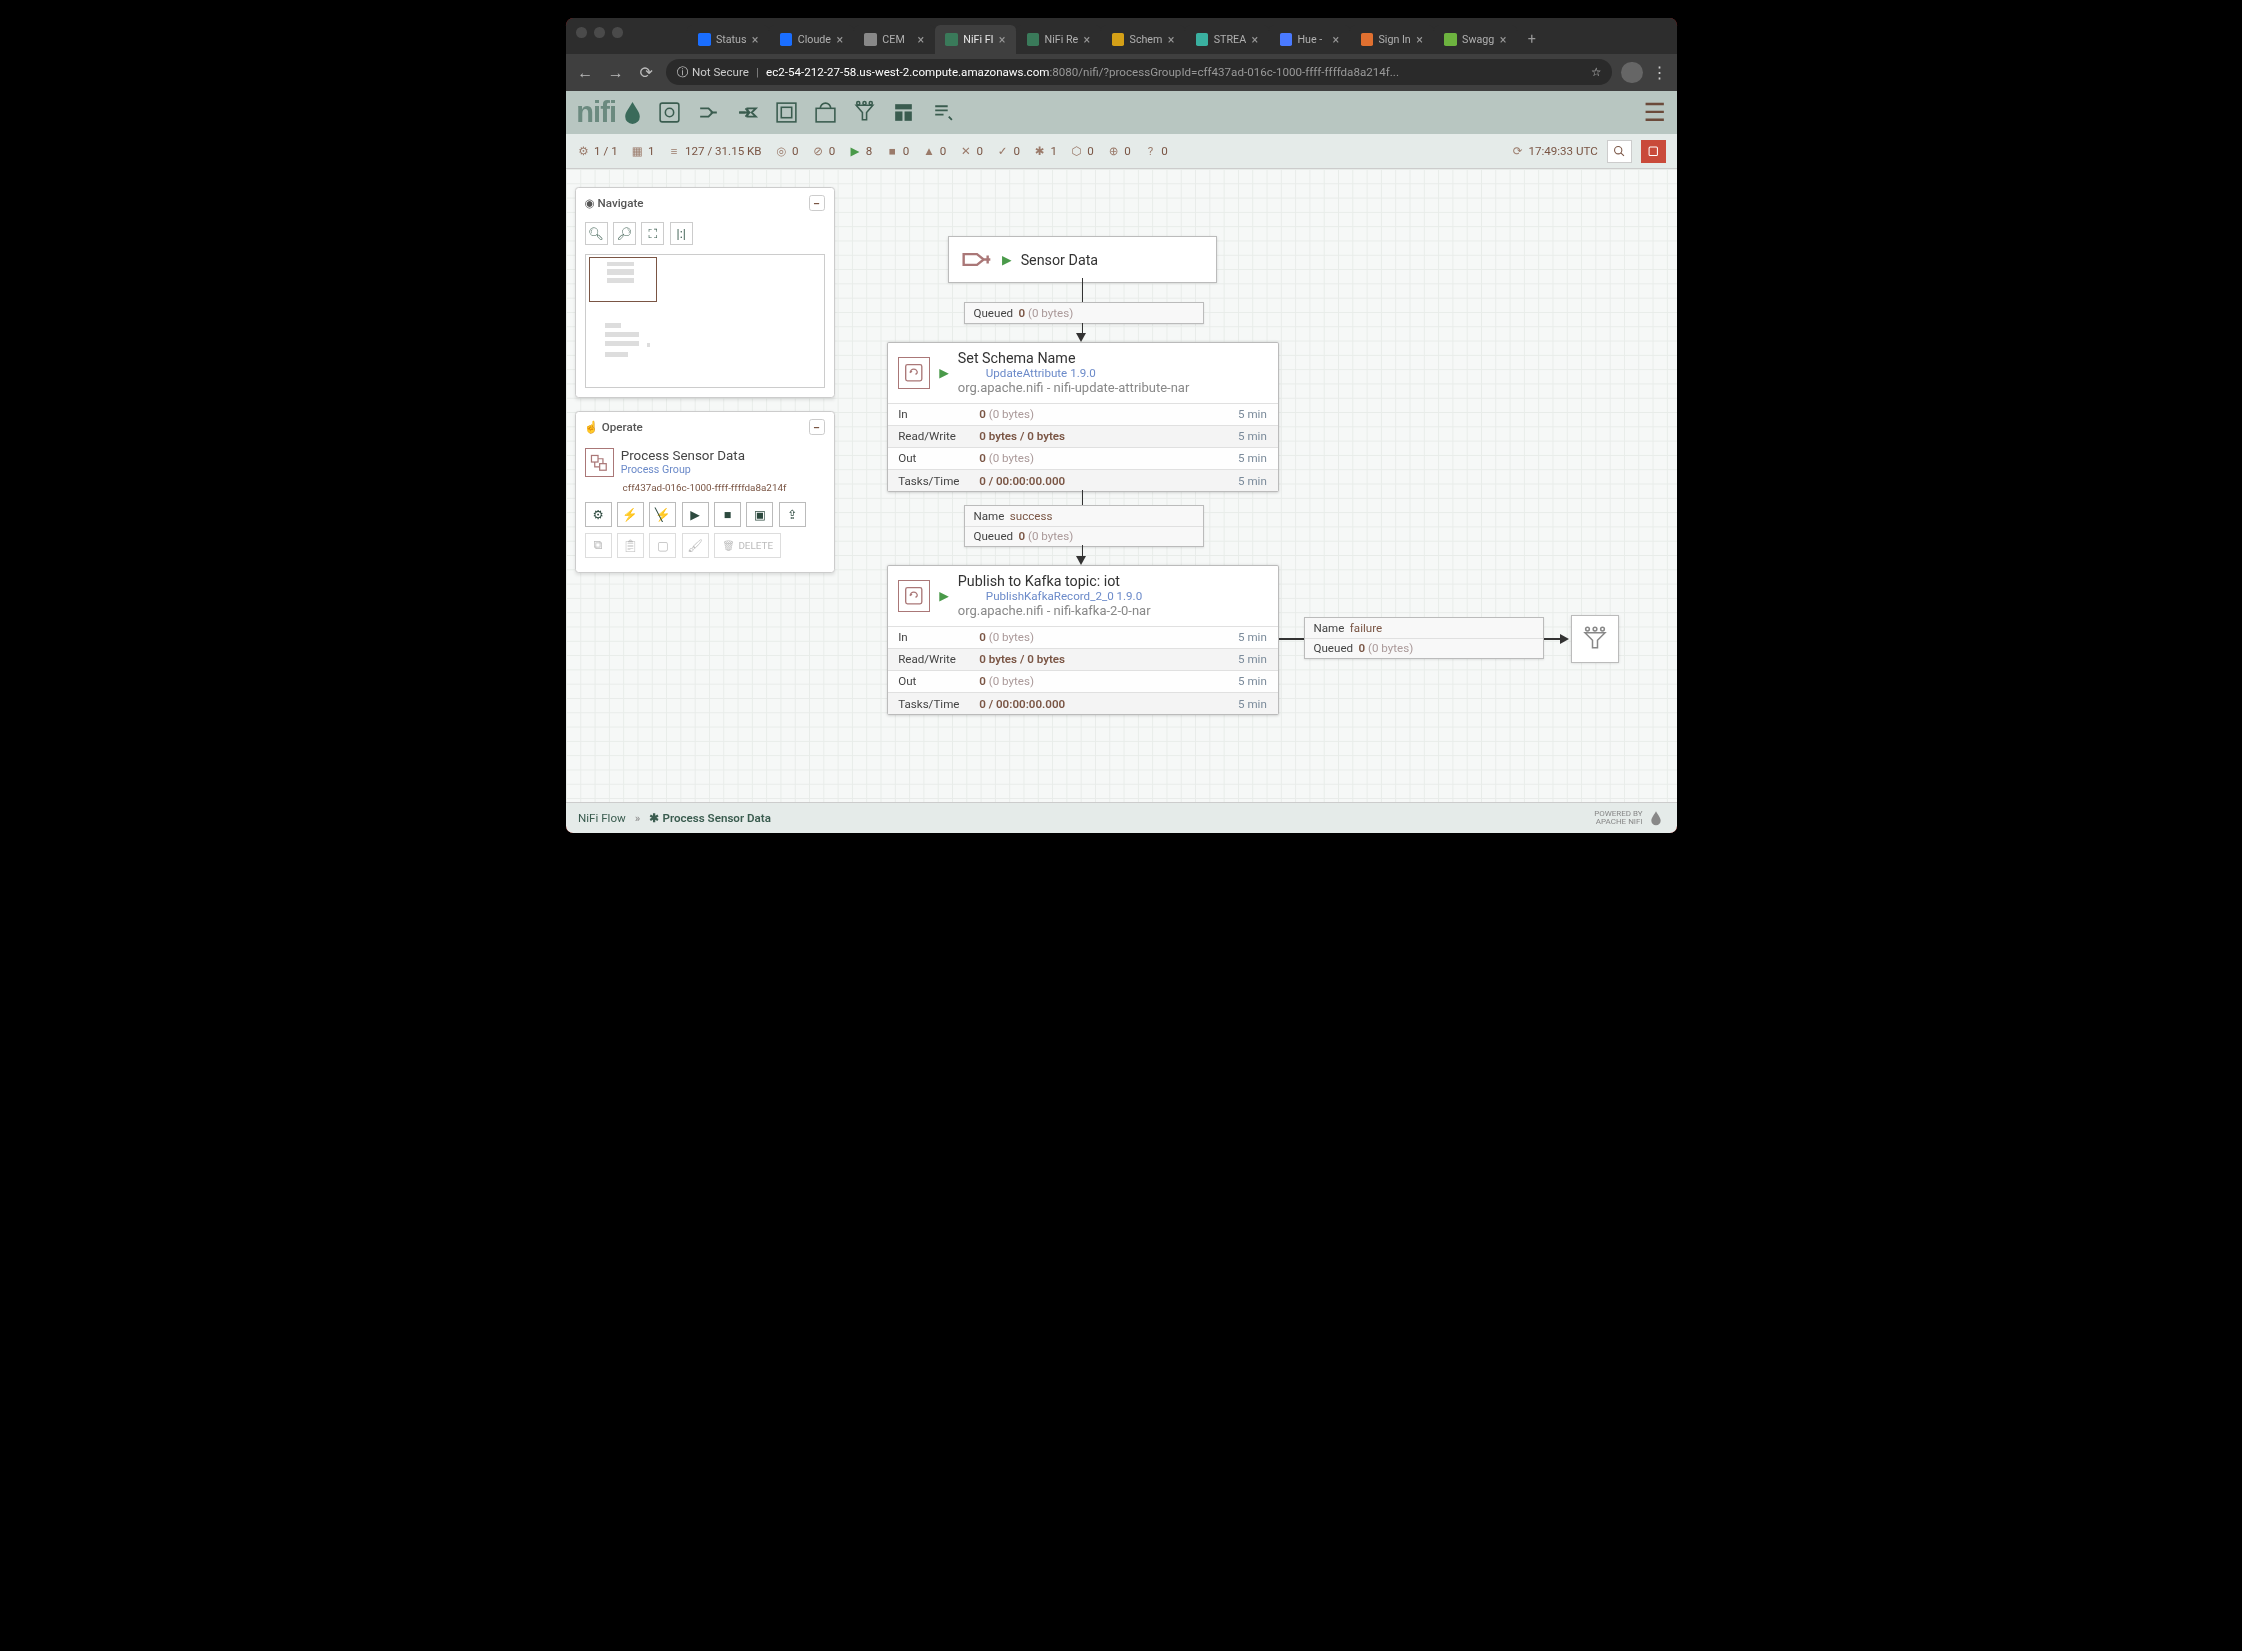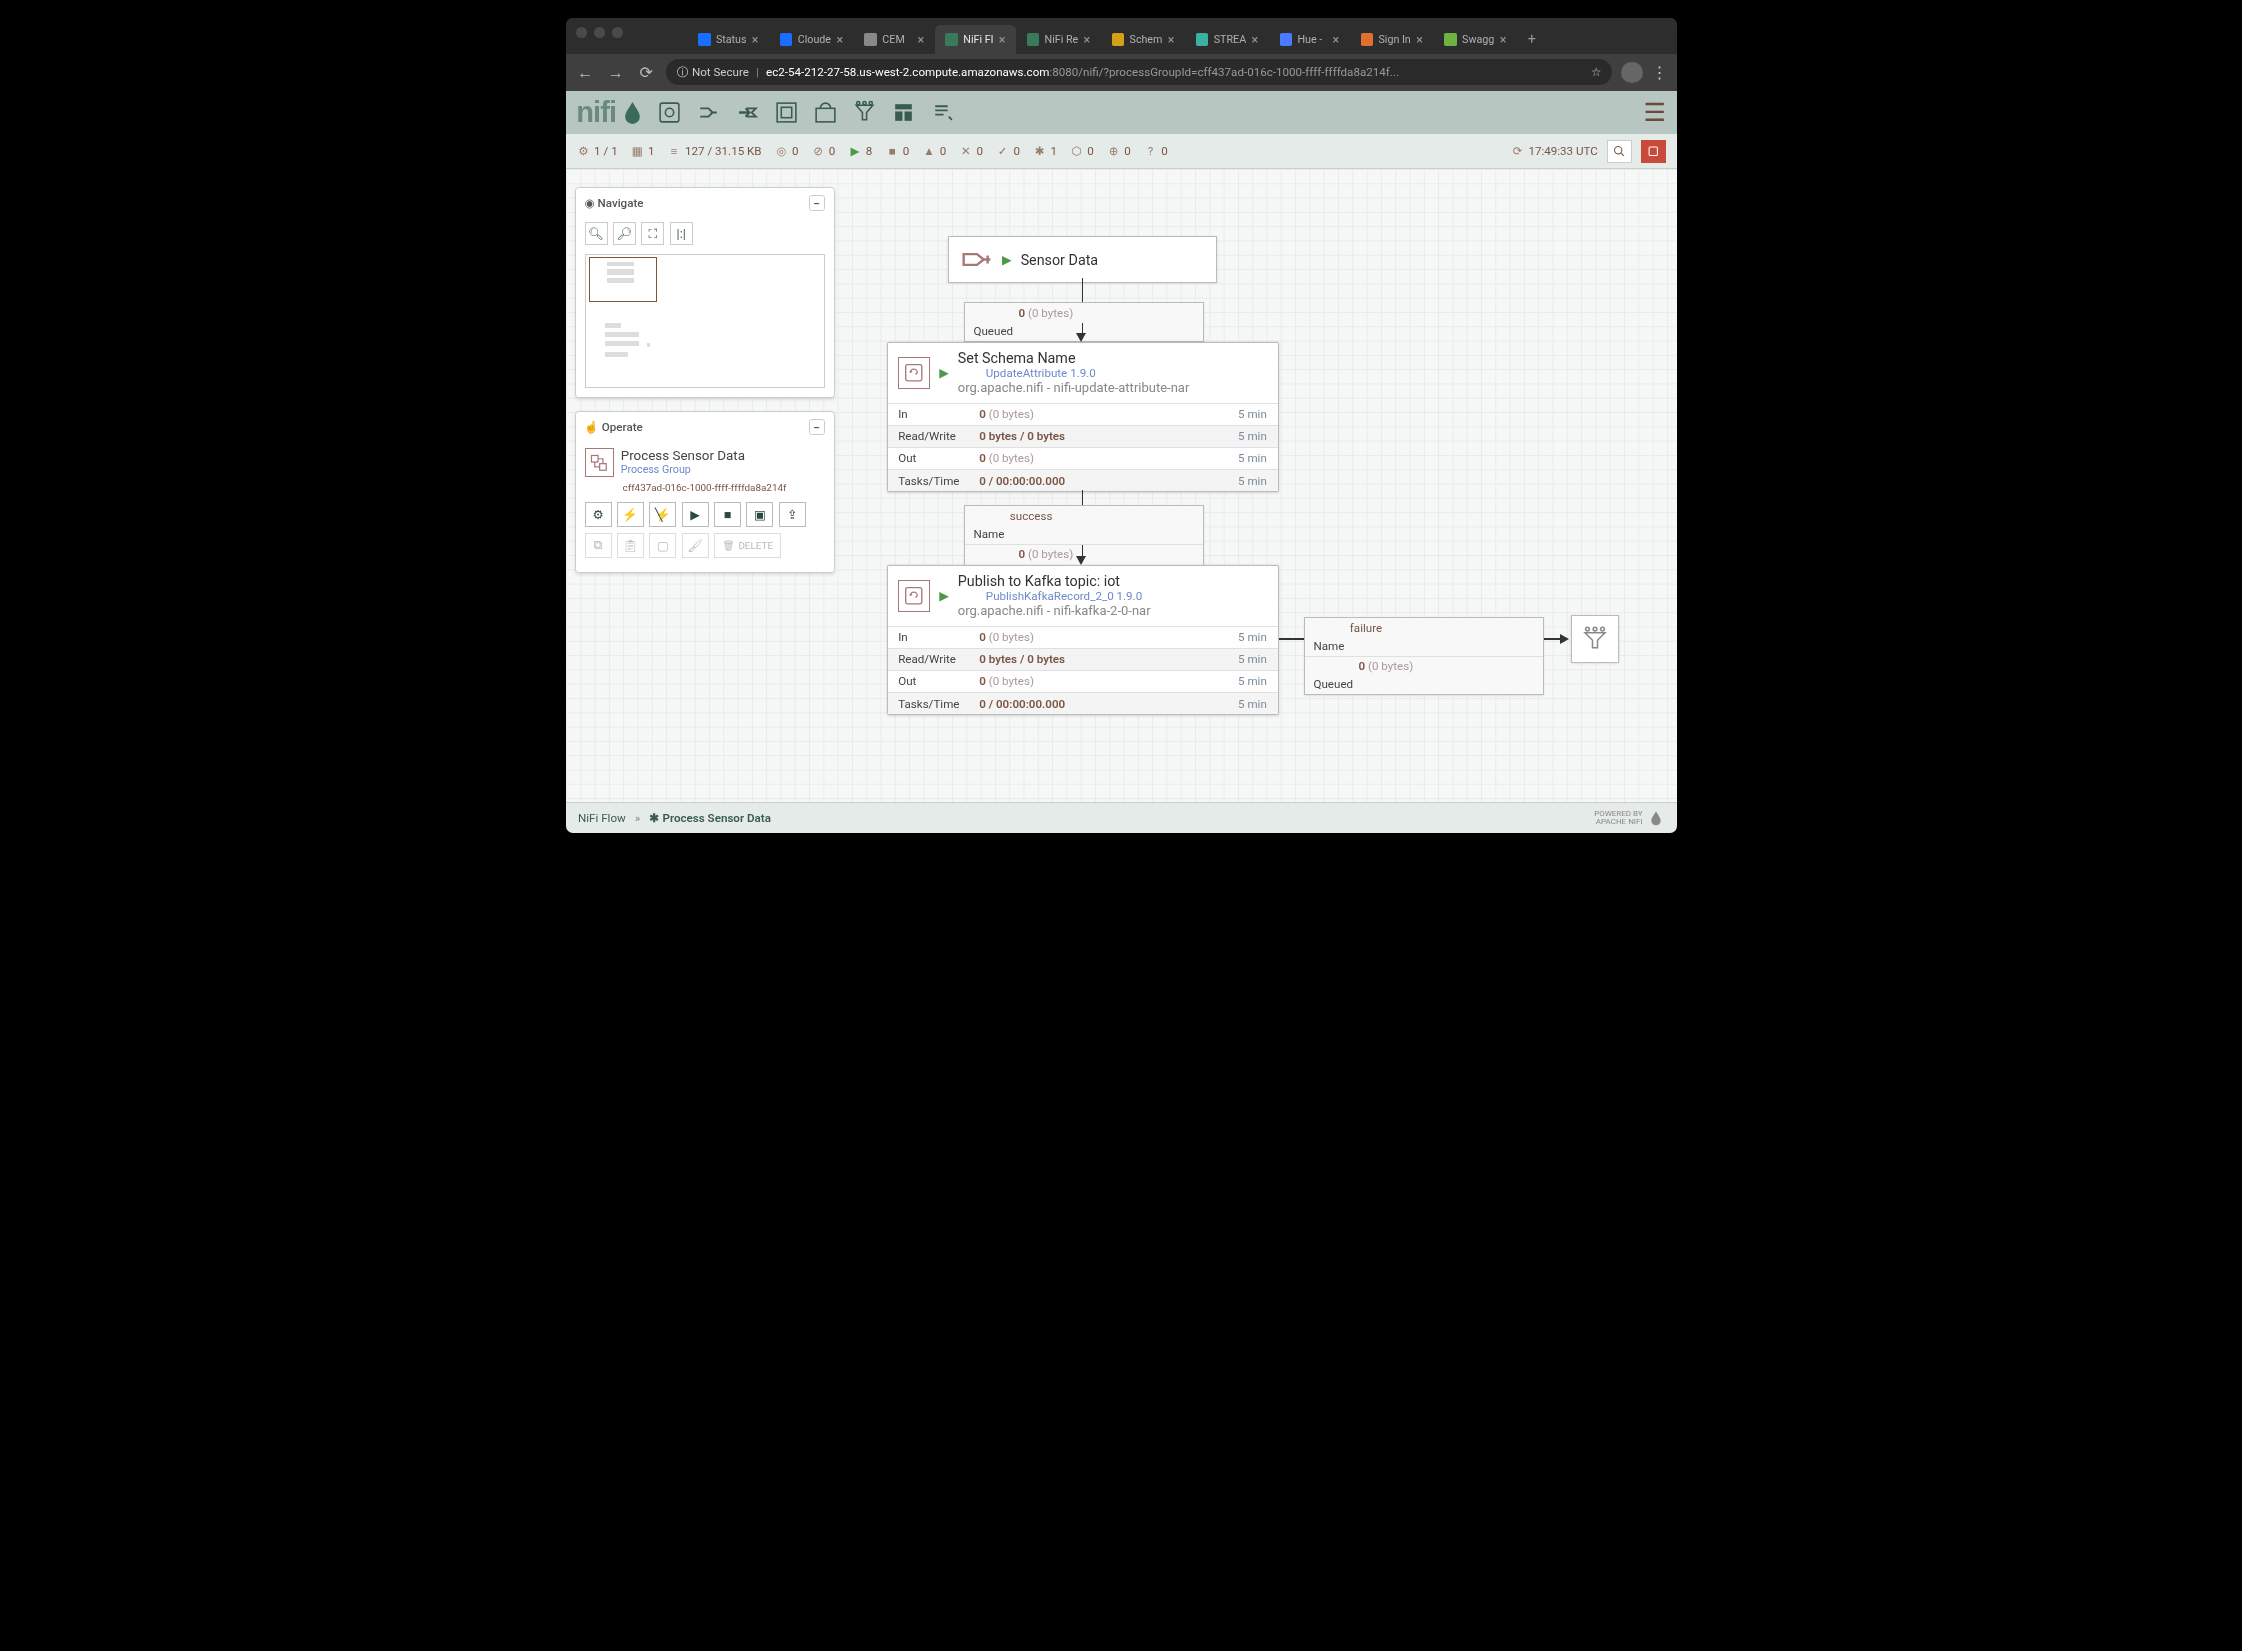--- a/index.html
+++ b/index.html
@@ -85,21 +85,21 @@
 .proc-val { color: #7a5544; font-weight: 600; flex: 1; }
 .proc-val .paren { color: #a99; font-weight: normal; }
 .proc-time { color: #7a8a9a; }
 
 .input-port { position: absolute; background: #fff; border: 0.9px solid #bbb; display: flex; align-items: center; padding: 9px 12.5px; gap: 9px; box-shadow: 0 0.9px 2.7px rgba(0,0,0,0.15); }
 .port-icon { color: #a77; }
 
 .conn-label { position: absolute; background: #f8f8f8; border: 0.9px solid #bbb; font-size: 11.6px; box-shadow: 0 0.9px 1.8px rgba(0,0,0,0.1); }
 .conn-row { display: flex; padding: 2.7px 9px; gap: 5.4px; }
 .conn-row + .conn-row { border-top: 0.9px solid #e0e0e0; }
-.conn-lbl { color: #444; margin-top: 18px; }
+.conn-lbl { color: #444; }
 .conn-val { color: #7a5544; font-weight: 600; }
 .conn-val .paren { color: #a99; font-weight: normal; }
 
 .arrow-line { position: absolute; background: #333; }
 .arrow-head { position: absolute; width: 0; height: 0; }
 .arrow-head.down { border-left: 5.4px solid transparent; border-right: 5.4px solid transparent; border-top: 9px solid #333; }
 .arrow-head.right { border-top: 5.4px solid transparent; border-bottom: 5.4px solid transparent; border-left: 9px solid #333; }
 
 .funnel { position: absolute; background: #fff; border: 0.9px solid #bbb; width: 48px; height: 48px; display: flex; align-items: center; justify-content: center; box-shadow: 0 0.9px 2.7px rgba(0,0,0,0.15); }
 

